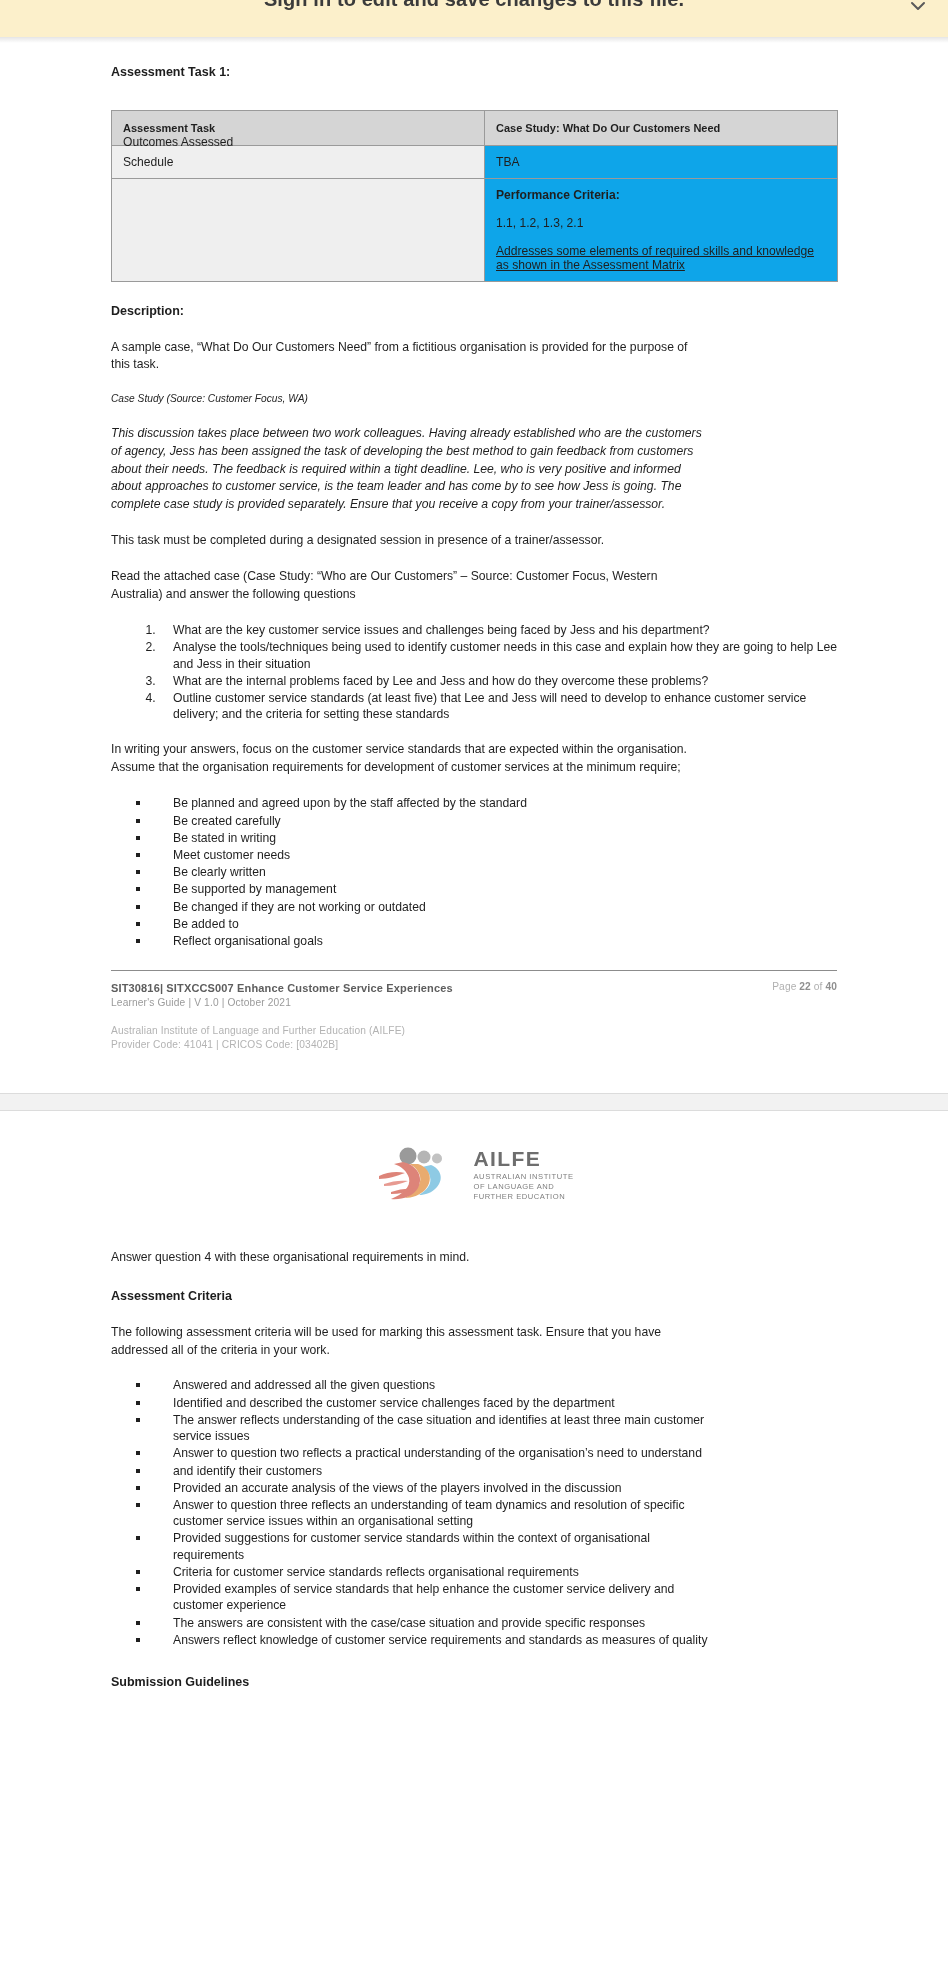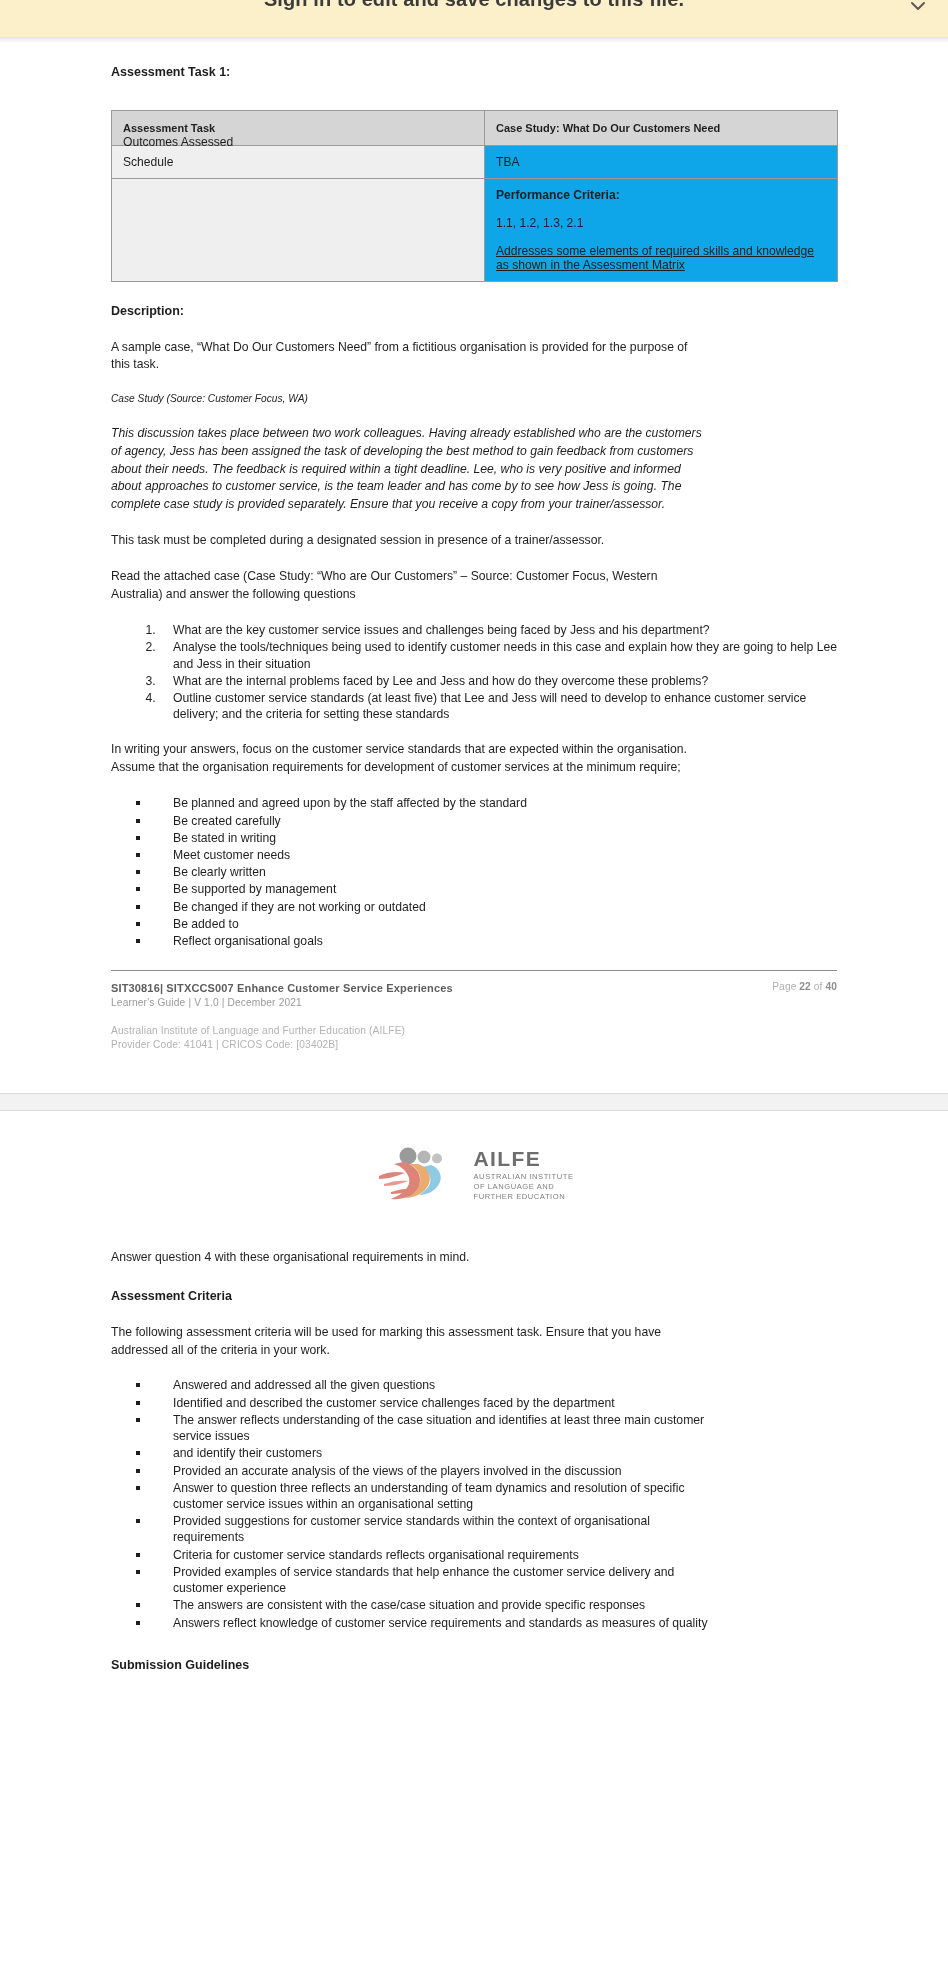--- a/index.html
+++ b/index.html
@@ -347,21 +347,21 @@
       <li>Reflect organisational goals</li>
     </ul>
 
     <div class="spacer-20"></div>
     <hr class="footer-rule">
     <div class="spacer-10"></div>
 
     <div class="footer-row">
       <div>
         <div class="footer-left-line1">SIT30816| SITXCCS007 Enhance Customer Service Experiences</div>
-        <div class="footer-left-line2">Learner's Guide  |  V 1.0  |  December 2021</div>
+        <div class="footer-left-line2">Learner's Guide  |  V 1.0  |  October 2021</div>
       </div>
       <div class="footer-page"><span>Page </span><b>22</b><span> of </span><b>40</b></div>
     </div>
 
     <div class="spacer-14"></div>
     <div class="footer-org">Australian Institute of Language and Further Education (AILFE)</div>
     <div class="footer-org">Provider Code: 41041  |  CRICOS Code: [03402B]</div>
     <div class="spacer-40"></div>
   </div>
 </div>
@@ -414,20 +414,21 @@
     <div class="h-label">Assessment Criteria</div>
 
     <div class="spacer-18"></div>
     <p class="body-text" style="max-width:566px">The following assessment criteria will be used for marking this assessment task. Ensure that you have addressed all of the criteria in your work.</p>
 
     <div class="spacer-18"></div>
     <ul class="sq-list">
       <li>Answered and addressed all the given questions</li>
       <li>Identified and described the customer service challenges faced by the department</li>
       <li style="max-width:600px">The answer reflects understanding of the case situation and identifies at least three main customer service issues</li>
+      <li>Answer to question two reflects a practical understanding of the organisation’s need to understand</li>
       <li>and identify their customers</li>
       <li>Provided an accurate analysis of the views of the players involved in the discussion</li>
       <li style="max-width:588px">Answer to question three reflects an understanding of team dynamics and resolution of specific customer service issues within an organisational setting</li>
       <li style="max-width:540px">Provided suggestions for customer service standards within the context of organisational requirements</li>
       <li>Criteria for customer service standards reflects organisational requirements</li>
       <li style="max-width:568px">Provided examples of service standards that help enhance the customer service delivery and customer experience</li>
       <li>The answers are consistent with the case/case situation and provide specific responses</li>
       <li>Answers reflect knowledge of customer service requirements and standards as measures of quality</li>
     </ul>
 

